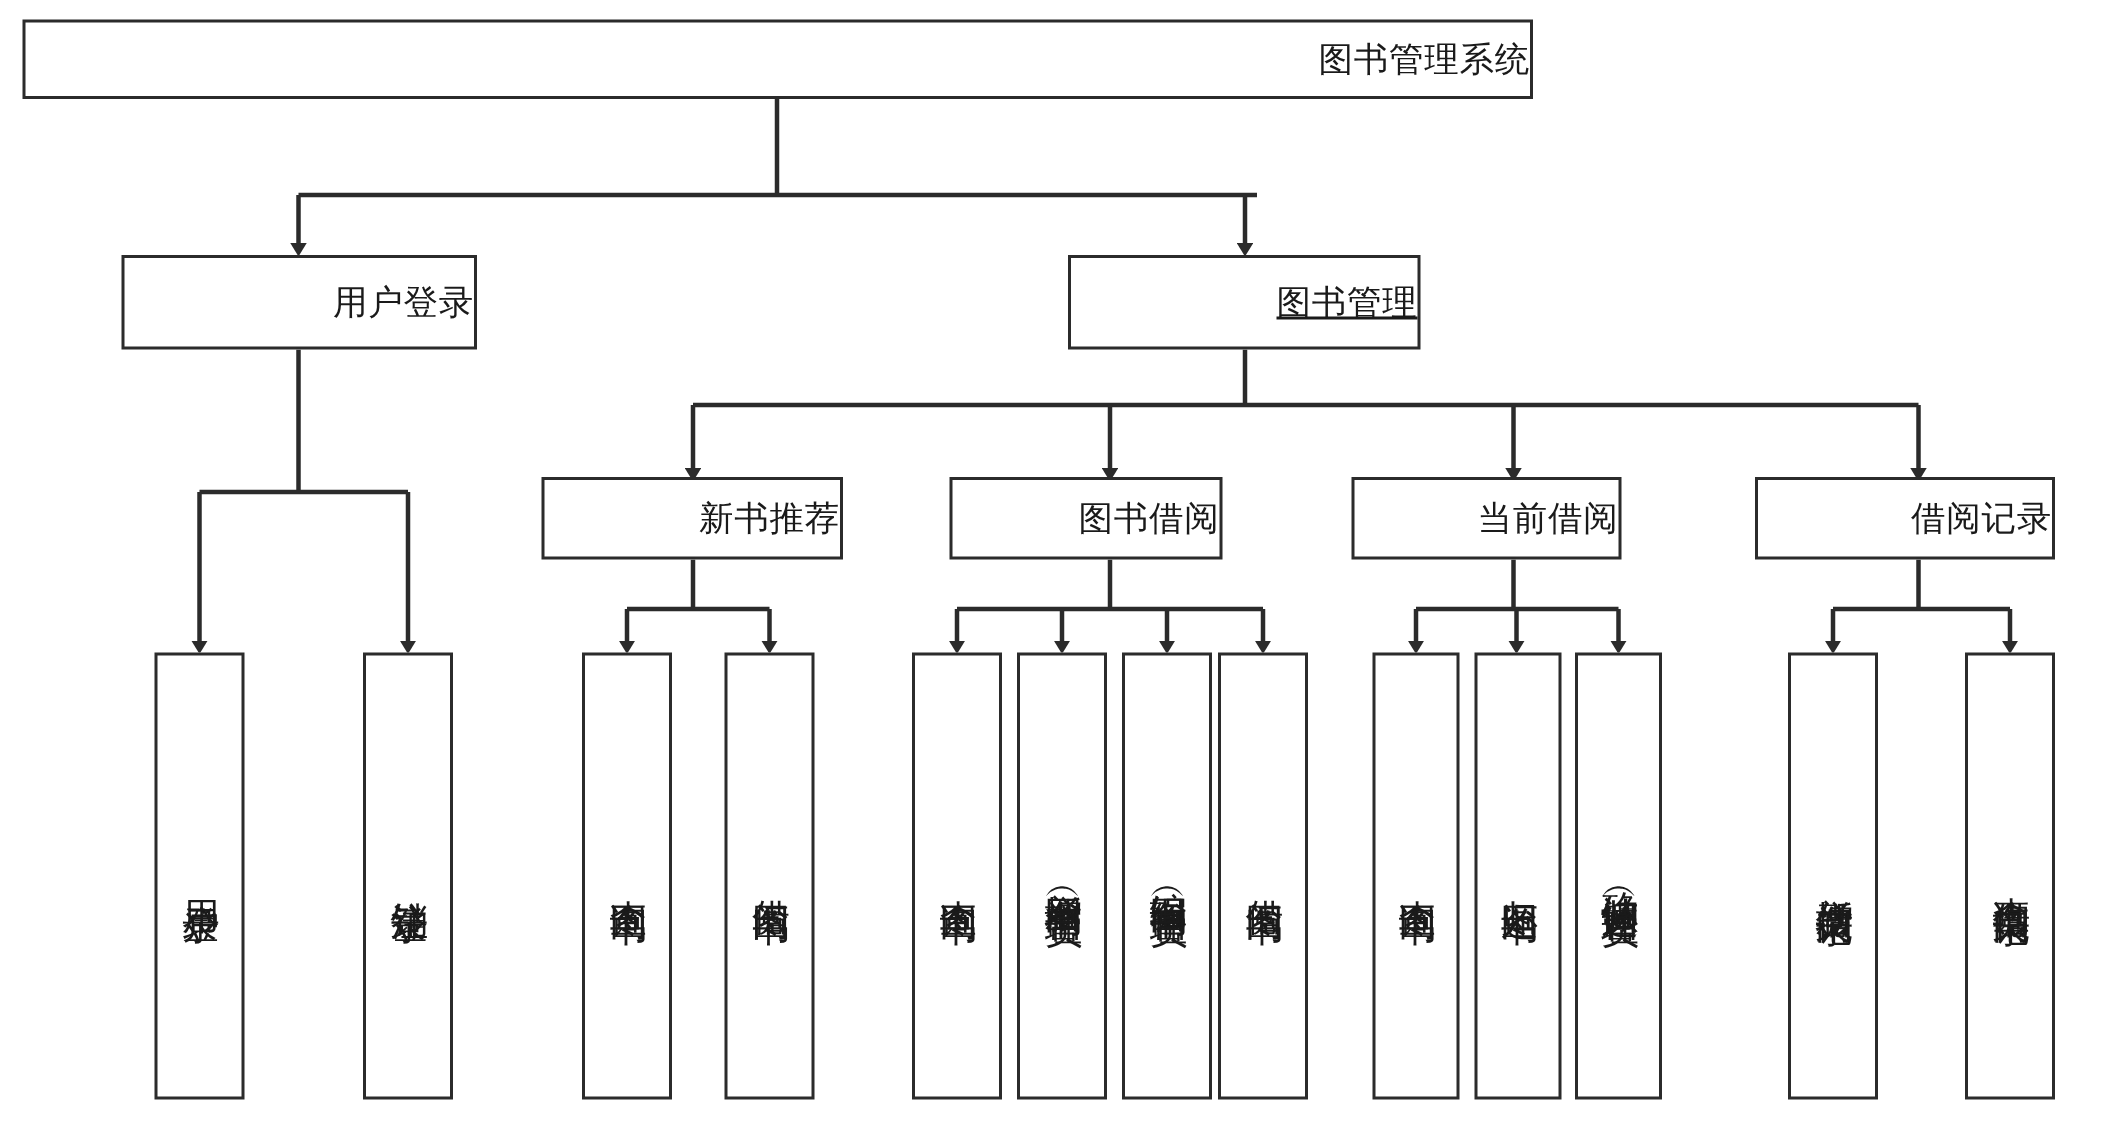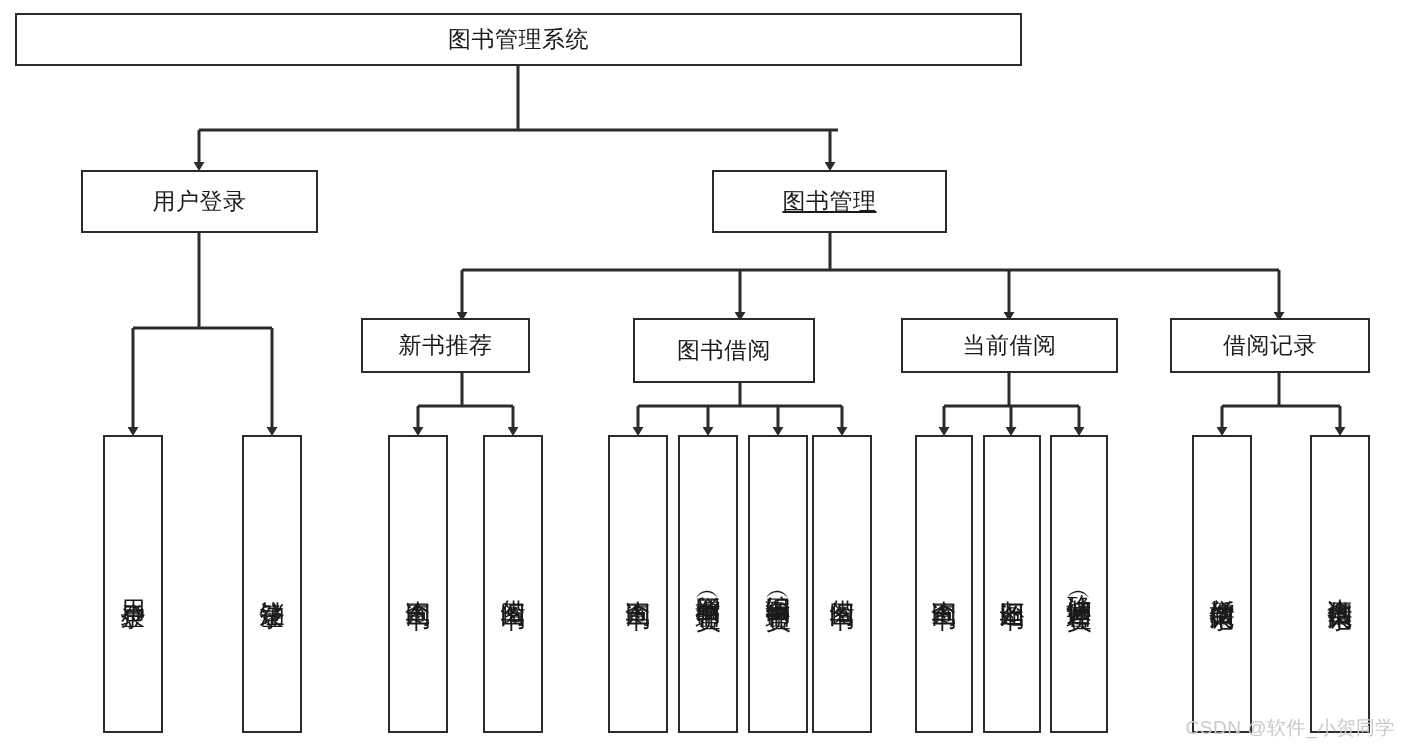--- a/index.html
+++ b/index.html
@@ -24,21 +24,21 @@
     width: 1405px;
     height: 747px;
   }
   .node {
     position: absolute;
     box-sizing: border-box;
     background: #ffffff;
     border: 2px solid #2b2b2b;
     display: flex;
     align-items: center;
-    justify-content: center;
+    justify-content: flex-end;
     color: #1a1a1a;
     z-index: 2;
   }
   .node .label {
     display: block;
     text-align: center;
     line-height: 1.08;
     color: #1a1a1a;
     white-space: pre;
   }
@@ -131,27 +131,27 @@
     <span class="label">图书管理系统</span>
   </div>
 
   <div class="node horiz" style="left:81px; top:170px; width:237px; height:63px;">
     <span class="label">用户登录</span>
   </div>
   <div class="node horiz" style="left:712px; top:170px; width:235px; height:63px;text-decoration:underline;">
     <span class="label">图书管理</span>
   </div>
 
-  <div class="node horiz" style="left:361px; top:318px; width:169px; height:55px;">
+  <div class="node horiz" style="left:361px; top:318px; width:201px; height:55px;">
     <span class="label">新书推荐</span>
   </div>
-  <div class="node horiz" style="left:633px; top:318px; width:182px; height:65px;">
+  <div class="node horiz" style="left:633px; top:318px; width:182px; height:55px;">
     <span class="label">图书借阅</span>
   </div>
-  <div class="node horiz" style="left:901px; top:318px; width:217px; height:55px;">
+  <div class="node horiz" style="left:901px; top:318px; width:180px; height:55px;">
     <span class="label">当前借阅</span>
   </div>
   <div class="node horiz" style="left:1170px; top:318px; width:200px; height:55px;">
     <span class="label">借阅记录</span>
   </div>
 
   <div class="node vert" style="left:103px; top:435px; width:60px; height:298px;">
     <span class="label">用户登录</span>
   </div>
   <div class="node vert" style="left:242px; top:435px; width:60px; height:298px;">
@@ -188,15 +188,14 @@
     <span class="label">确认归还（管理员）</span>
   </div>
 
   <div class="node vert" style="left:1192px; top:435px; width:60px; height:298px;">
     <span class="label">新增借阅记录</span>
   </div>
   <div class="node vert" style="left:1310px; top:435px; width:60px; height:298px;">
     <span class="label">查询借阅记录</span>
   </div>
 
-  <div id="watermark">CSDN @软件_小贺同学</div>
 
 </div>
 
 </body></html>

